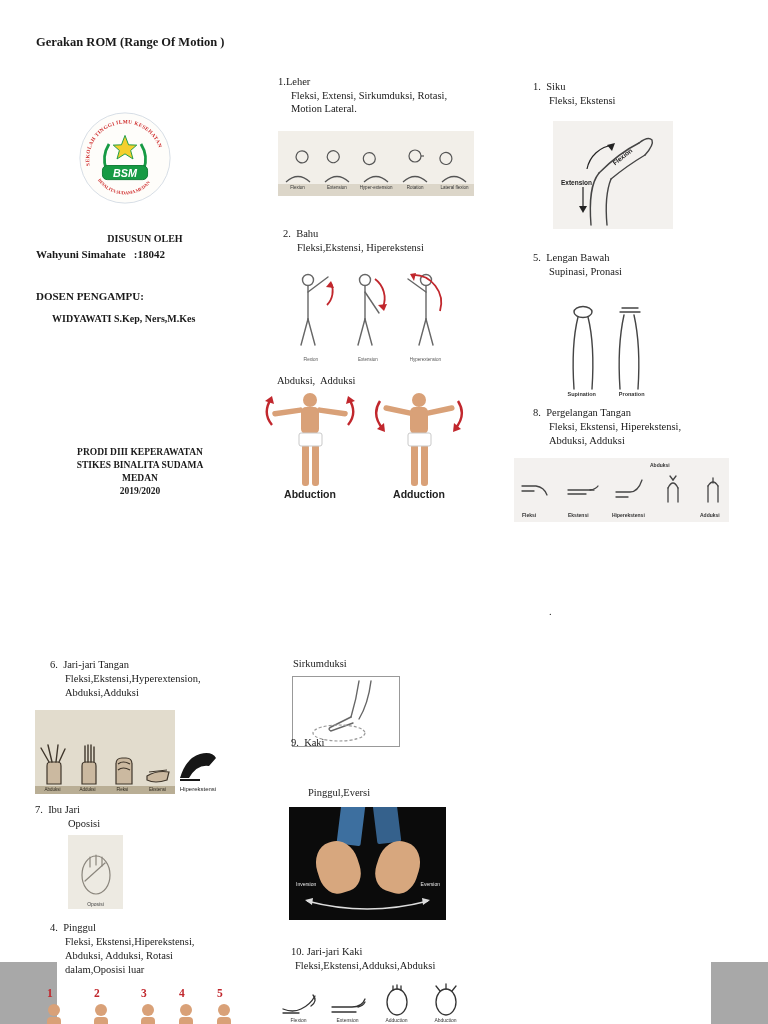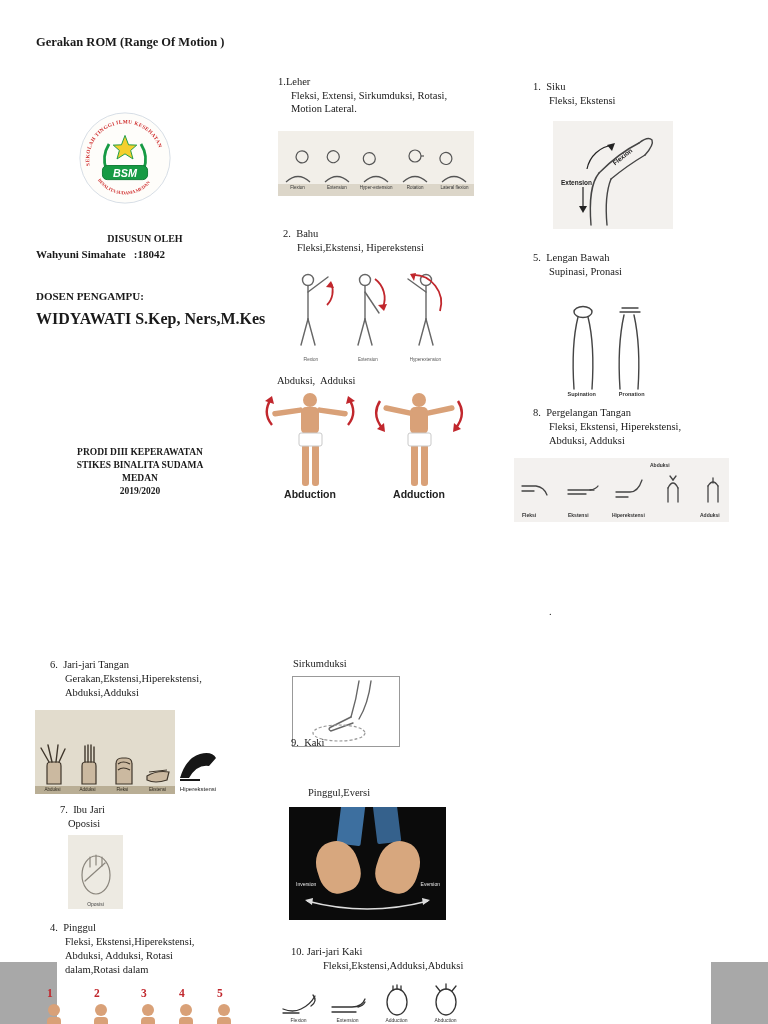--- a/index.html
+++ b/index.html
@@ -83,21 +83,21 @@
     <text x="50" y="70" text-anchor="middle" font-size="11.5" font-weight="bold" font-style="italic" fill="#ffffff" font-family="Liberation Sans, sans-serif">BSM</text>
     <text font-size="4.8" fill="#cf2b2b" font-weight="bold">
       <textPath href="#arcB" startOffset="4">BINALITA SUDAMA MEDAN</textPath>
     </text>
   </svg>
 </div>
 
 <div class="abs t b center" style="left:80px;top:232px;width:130px;font-size:10px">DISUSUN OLEH</div>
 <div class="abs t b" style="left:36px;top:248px;font-size:11px">Wahyuni Simahate   :18042</div>
 <div class="abs t b" style="left:36px;top:290px;font-size:11px">DOSEN PENGAMPU:</div>
-<div class="abs t b" style="left:36px;top:312px;font-size:16px">WIDYAWATI S.Kep, Ners,M.Kes</div>
+<div class="abs t b" style="left:52px;top:312px;font-size:10px">WIDYAWATI S.Kep, Ners,M.Kes</div>
 
 <div class="abs b center" style="left:55px;top:446px;width:170px;font-size:9.5px;line-height:13px">
   <div>PRODI DIII KEPERAWATAN</div>
   <div>STIKES BINALITA SUDAMA</div>
   <div>MEDAN</div>
   <div>2019/2020</div>
 </div>
 
 <div class="abs t" style="left:278px;top:75px">1.Leher</div>
 <div class="abs t" style="left:291px;top:89px">Fleksi, Extensi, Sirkumduksi, Rotasi,</div>
@@ -335,21 +335,21 @@
   </svg>
   <div class="fig-label" style="left:8px;bottom:4px">Fleksi</div>
   <div class="fig-label" style="left:54px;bottom:4px">Ekstensi</div>
   <div class="fig-label" style="left:98px;bottom:4px">Hiperekstensi</div>
   <div class="fig-label" style="left:186px;bottom:4px">Adduksi</div>
 </div>
 
 <div class="abs t" style="left:549px;top:605px">.</div>
 
 <div class="abs t" style="left:50px;top:658px">6.  Jari-jari Tangan</div>
-<div class="abs t" style="left:65px;top:672px">Gerakan,Ekstensi,Hiperekstensi,</div>
+<div class="abs t" style="left:65px;top:672px">Fleksi,Ekstensi,Hyperextension,</div>
 <div class="abs t" style="left:65px;top:686px">Abduksi,Adduksi</div>
 
 <div class="fig handsfig" style="left:35px;top:710px;width:186px;height:84px">
   <div class="cell">
     <svg width="30" height="44" viewBox="0 0 30 44">
       <g stroke="#3f362b" stroke-width="1.2" fill="#cbb9a0">
           <path d="M9 42 V24 q0-4 3-4 h8 q3 0 3 4 v18 z"></path>
         </g>
       <g stroke="#3f362b" stroke-width="1.4" fill="none" stroke-linecap="round">
         <line x1="11" y1="20" x2="3" y2="6"></line>
@@ -395,40 +395,40 @@
   </div>
   <div class="cell-right">
     <svg width="44" height="42" viewBox="0 0 44 42">
       <path d="M4 34 Q10 14 24 10 Q36 7 40 14 L33 22 Q21 20 13 34 Z" fill="#161616"></path>
       <path d="M4 36 h20" stroke="#161616" stroke-width="2"></path>
     </svg>
     <div class="fig-label">Hiperekstensi</div>
   </div>
 </div>
 
-<div class="abs t" style="left:60px;top:803px">7.  Ibu Jari</div>
+<div class="abs t" style="left:35px;top:803px">7.  Ibu Jari</div>
 <div class="abs t" style="left:68px;top:817px">Oposisi</div>
 
 <div class="fig thumbfig" style="left:68px;top:835px;width:55px;height:74px">
   <svg width="46" height="54" viewBox="0 0 46 54">
     <g stroke="#8a857c" stroke-width="1.2" fill="none" stroke-linecap="round">
       <ellipse cx="23" cy="28" rx="14" ry="19"></ellipse>
       <line x1="12" y1="34" x2="32" y2="16"></line>
       <line x1="17" y1="10" x2="17" y2="20"></line>
         <line x1="23" y1="8" x2="23" y2="18"></line>
         <line x1="29" y1="10" x2="29" y2="19"></line>
     </g>
   </svg>
   <div class="fig-label">Oposisi</div>
 </div>
 
 <div class="abs t" style="left:50px;top:921px">4.  Pinggul</div>
 <div class="abs t" style="left:65px;top:935px">Fleksi, Ekstensi,Hiperekstensi,</div>
 <div class="abs t" style="left:65px;top:949px">Abduksi, Adduksi, Rotasi</div>
-<div class="abs t" style="left:65px;top:963px">dalam,Rotasi dalam</div>
+<div class="abs t" style="left:65px;top:963px">dalam,Oposisi luar</div>
 
 <div class="fig" style="left:40px;top:981px;width:200px;height:43px;overflow:hidden">
   <div class="hip-num" style="left:7px;top:6px">1</div>
   <div class="hip-num" style="left:54px;top:6px">2</div>
   <div class="hip-num" style="left:101px;top:6px">3</div>
   <div class="hip-num" style="left:139px;top:6px">4</div>
   <div class="hip-num" style="left:177px;top:6px">5</div>
   <svg class="abs" style="left:0;top:20px" width="200" height="30" viewBox="0 0 200 30">
     <g fill="#d9a178">
       <circle cx="14" cy="9" r="6"></circle>
@@ -468,21 +468,21 @@
   <div class="photo-label" style="left:7px;top:74px">Inversion</div>
   <div class="photo-label" style="right:6px;top:74px">Eversion</div>
   <svg class="abs" style="left:0;top:84px" width="157" height="28" viewBox="0 0 157 28">
     <path d="M18 10 Q78 26 139 10" stroke="#ddd" stroke-width="1.4" fill="none"></path>
     <polygon points="16,9 24,7 23,14" fill="#ddd"></polygon>
     <polygon points="141,9 133,7 134,14" fill="#ddd"></polygon>
   </svg>
 </div>
 
 <div class="abs t" style="left:291px;top:945px">10. Jari-jari Kaki</div>
-<div class="abs t" style="left:323px;top:959px">Fleksi,Ekstensi,Adduksi,Abduksi</div>
+<div class="abs t" style="left:295px;top:959px">Fleksi,Ekstensi,Adduksi,Abduksi</div>
 
 <div class="fig toesfig" style="left:274px;top:977px;width:196px;height:47px;overflow:hidden">
   <div class="cell">
     <svg width="40" height="32" viewBox="0 0 40 32">
       <g stroke="#333" stroke-width="1.3" fill="none" stroke-linecap="round">
         <path d="M4 24 q10 4 18 0 q9 -4 14 -13"></path>
           <path d="M34 10 q5 6 -2 11"></path>
           <path d="M4 28 h16"></path>
       </g>
     </svg>

